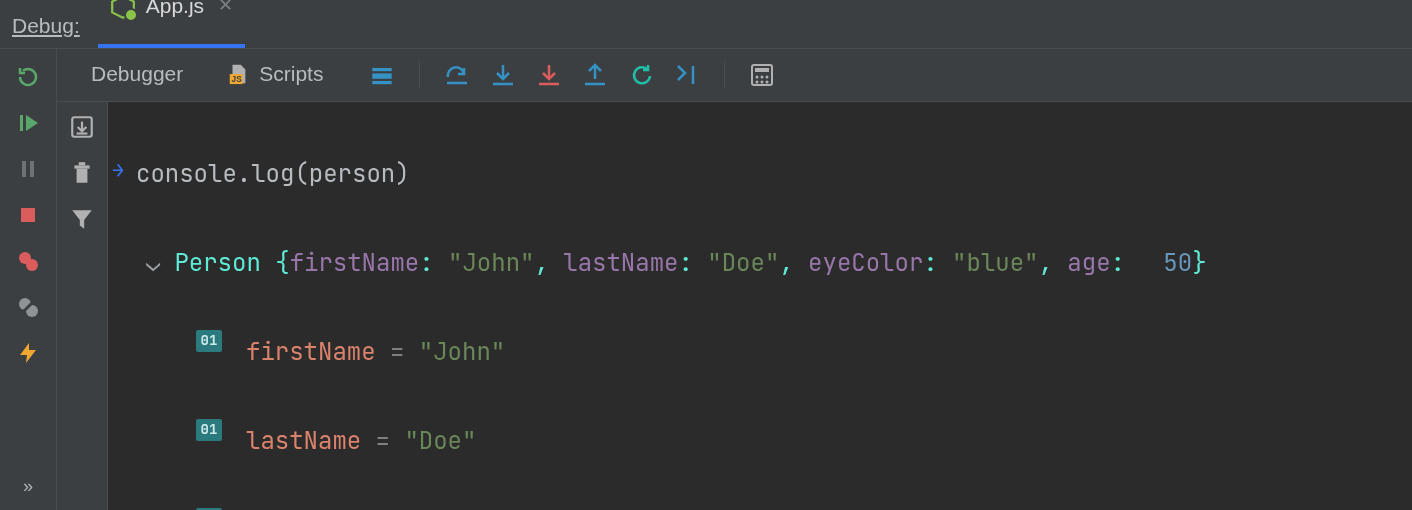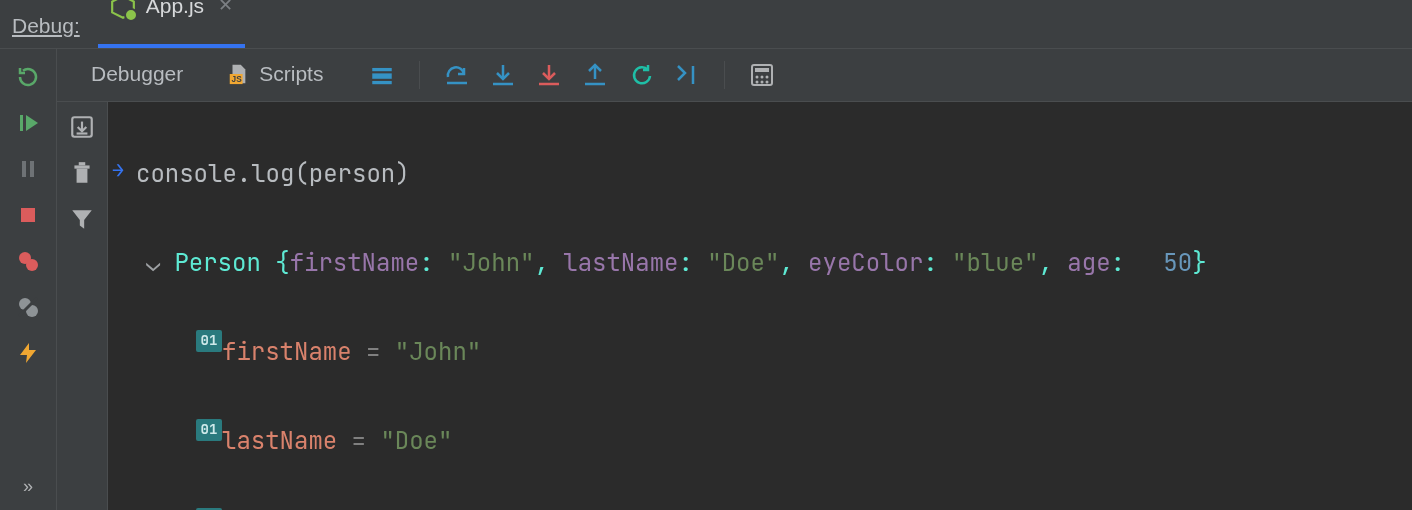--- a/index.html
+++ b/index.html
@@ -56,21 +56,21 @@
   .code{flex:1;font-family:"JetBrains Mono","SF Mono","Menlo","Consolas",monospace;font-size:24px;line-height:1.85;padding:6px 10px 6px 2px;overflow:auto;white-space:pre;}
   .row{display:flex;align-items:flex-start;}
   .clr-cmd{color:#b8bcc0;}
   .clr-key{color:#d9826c;}
   .clr-keyname{color:#9876aa;}
   .clr-str{color:#6a8759;}
   .clr-num{color:#6897bb;margin-left:24px;}
   .clr-class{color:#5eead4;}
   .clr-muted{color:#808080;}
   .caret{display:inline-block;width:14px;text-align:center;color:#9da0a3;}
-  .zero-one{display:inline-flex;align-items:center;justify-content:center;width:26px;height:22px;background:#2a7a7e;color:#cfe9ea;font-size:14px;font-weight:bold;font-family:inherit;margin-right:0;vertical-align:middle;border-radius:2px;}
+  .zero-one{display:inline-flex;align-items:center;justify-content:center;width:26px;height:22px;background:#2a7a7e;color:#cfe9ea;font-size:14px;font-weight:bold;font-family:inherit;margin-right:24px;vertical-align:middle;border-radius:2px;}
   .in-arrow{color:var(--active-blue);font-size:20px;padding-left:2px;}
   .indent1{padding-left:36px;}
   .indent2{padding-left:86px;}
 </style>
 </head>
 <body>
 
 <div class="root">
 
   <div class="titlebar">

